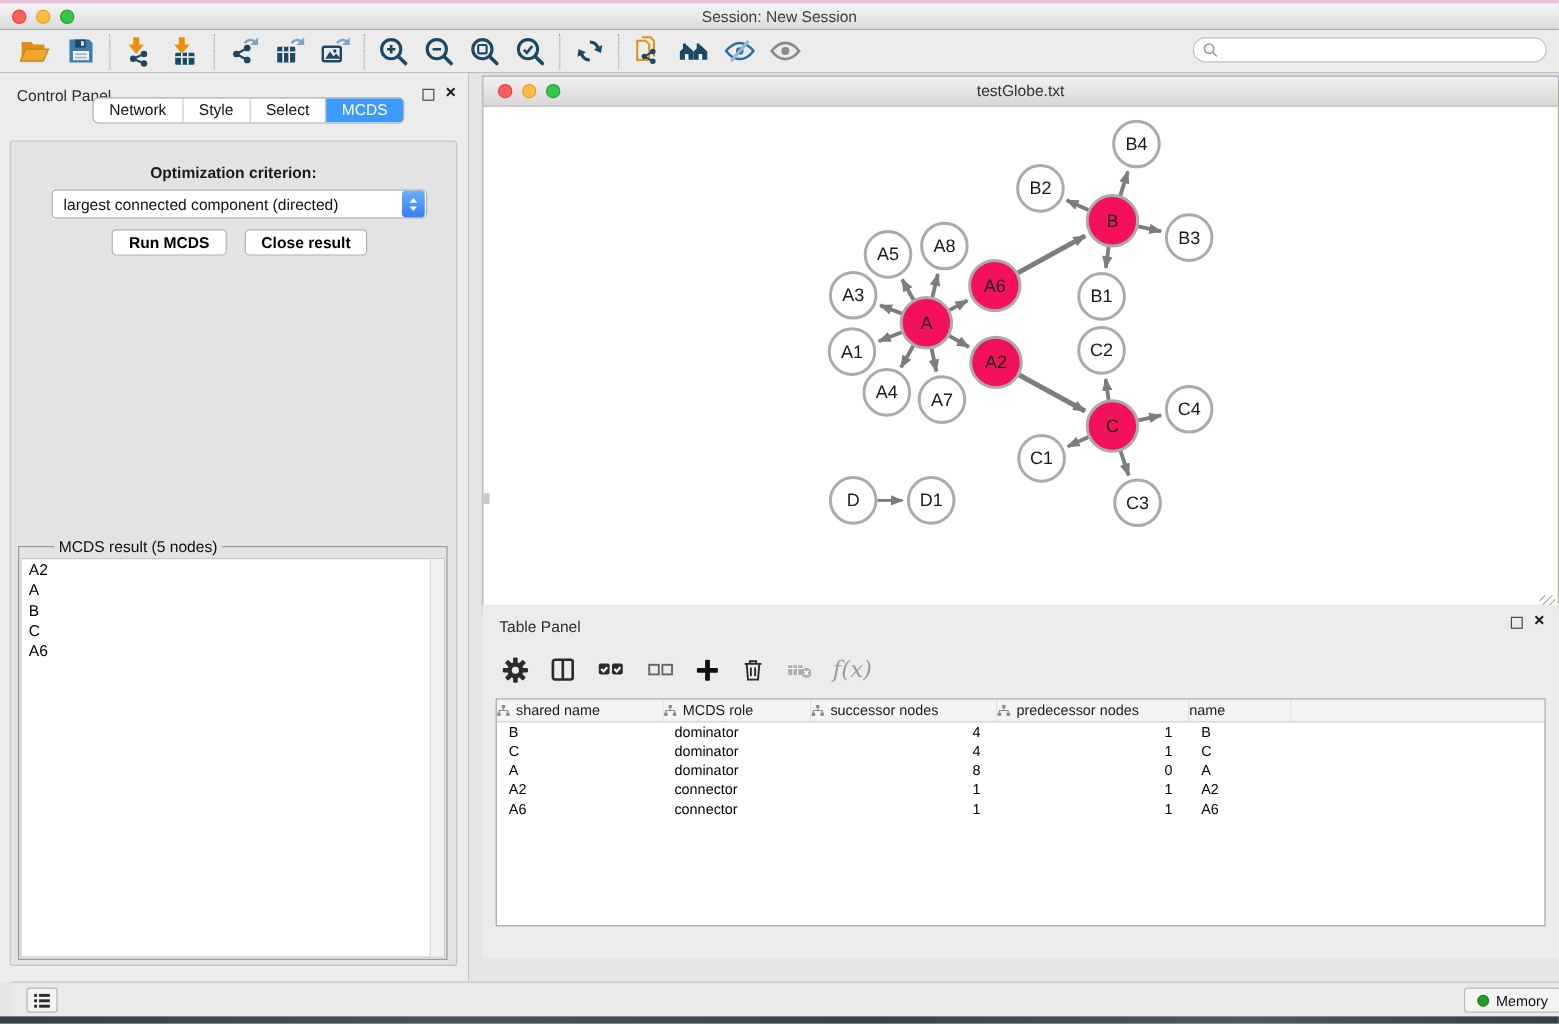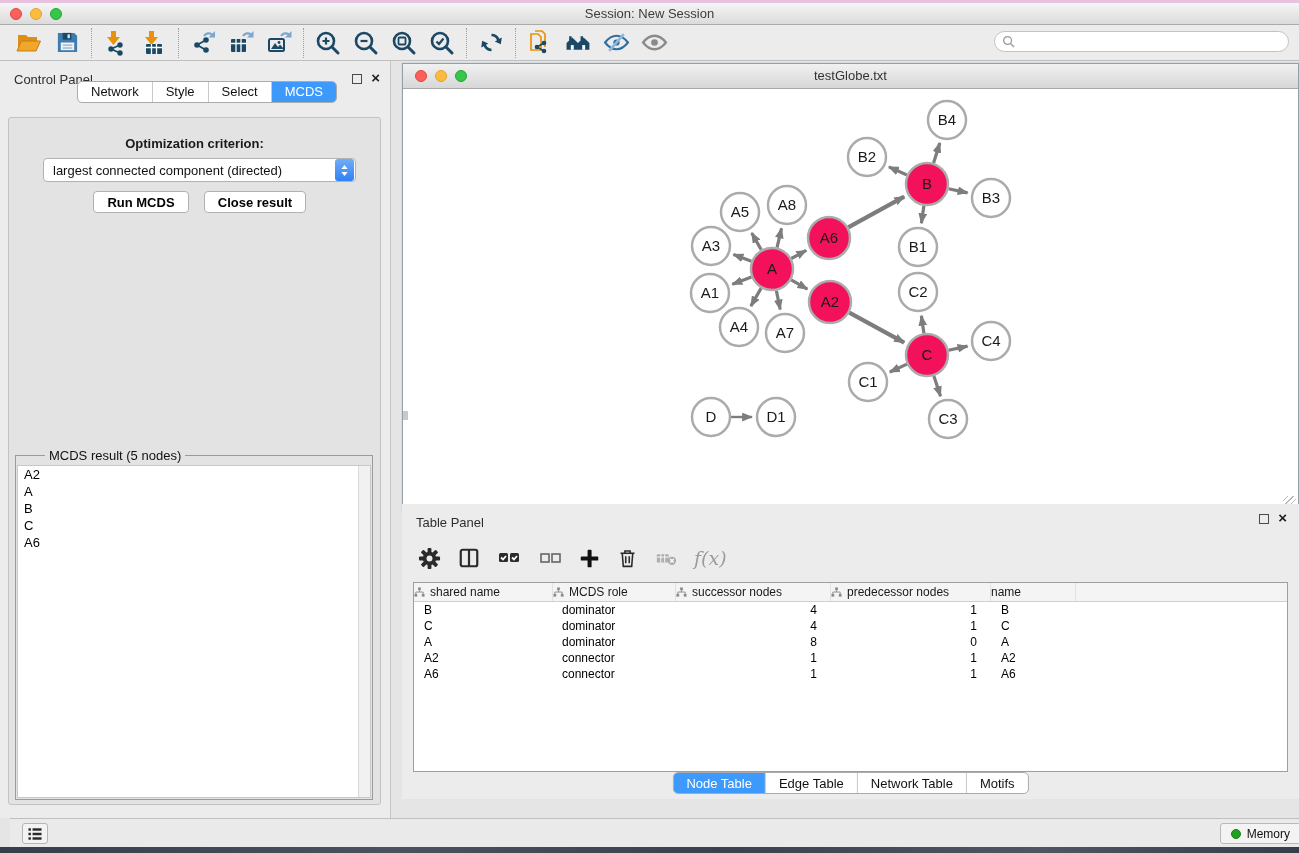--- a/index.html
+++ b/index.html
@@ -573,26 +573,20 @@
         <div class="trow">
           <div class="tc c0">A6</div>
           <div class="tc c1">connector</div>
           <div class="tc c2">1</div>
           <div class="tc c3">1</div>
           <div class="tc c4">A6</div>
         </div>
       </div>
   </div>
 
-  <div id="tp-tabs" class="seg">
-    <span class="s active">Node Table</span>
-    <span class="s">Edge Table</span>
-    <span class="s">Network Table</span>
-    <span class="s">Motifs</span>
-  </div>
 </div>
 
 <div id="status-bar">
   <div id="list-btn">
     <svg width="18" height="18" viewBox="0 0 22 22" fill="#2B2B2B">
         <rect x="3" y="4" width="3" height="3"></rect>
         <rect x="8" y="4" width="11" height="3"></rect>
         <rect x="3" y="9.5" width="3" height="3"></rect>
         <rect x="8" y="9.5" width="11" height="3"></rect>
         <rect x="3" y="15" width="3" height="3"></rect>

